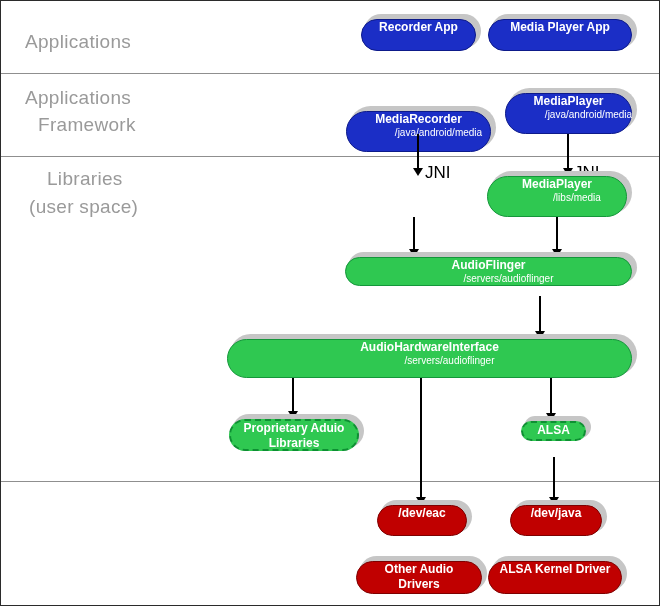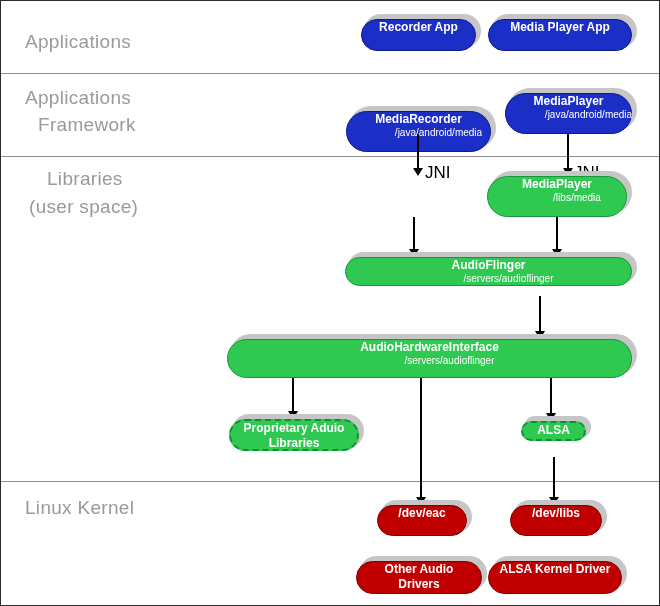--- a/index.html
+++ b/index.html
@@ -29,21 +29,20 @@
 
   <div class="hline" style="top:72px"></div>
   <div class="hline" style="top:155px"></div>
   <div class="hline" style="top:480px"></div>
 
   <div class="layer-label" style="left:24px; top:30px">Applications</div>
   <div class="layer-label" style="left:24px; top:86px">Applications</div>
   <div class="layer-label" style="left:46px; top:167px">Libraries</div>
   <div class="layer-label" style="left:37px; top:113px">Framework</div>
   <div class="layer-label" style="left:28px; top:195px">(user space)</div>
-  <div class="layer-label" style="left:24px; top:496px">Linux Kernel</div>
 
   <div class="pill blue shadow" style="left:360px; top:18px; width:115px; height:32px">
     <span class="t1">Recorder App</span>
   </div>
   <div class="pill blue shadow" style="left:487px; top:18px; width:144px; height:32px">
     <span class="t1">Media Player App</span>
   </div>
 
   <div class="pill blue shadow" style="left:345px; top:110px; width:145px; height:41px">
     <span class="t1">MediaRecorder</span>
@@ -89,21 +88,21 @@
   <div class="pill green dashed shadow" style="left:520px; top:420px; width:65px; height:20px">
     <span class="t1">ALSA</span>
   </div>
 
   <div class="arrow" style="left:552px; top:456px; height:40px"></div>
 
   <div class="pill red shadow" style="left:376px; top:504px; width:90px; height:31px">
     <span class="t1">/dev/eac</span>
   </div>
   <div class="pill red shadow" style="left:509px; top:504px; width:92px; height:31px">
-    <span class="t1">/dev/libs</span>
+    <span class="t1">/dev/java</span>
   </div>
   <div class="pill red shadow" style="left:355px; top:560px; width:126px; height:33px">
     <span class="t1">Other Audio Drivers</span>
   </div>
   <div class="pill red shadow" style="left:487px; top:560px; width:134px; height:33px">
     <span class="t1">ALSA Kernel Driver</span>
   </div>
 
 </div>
 

